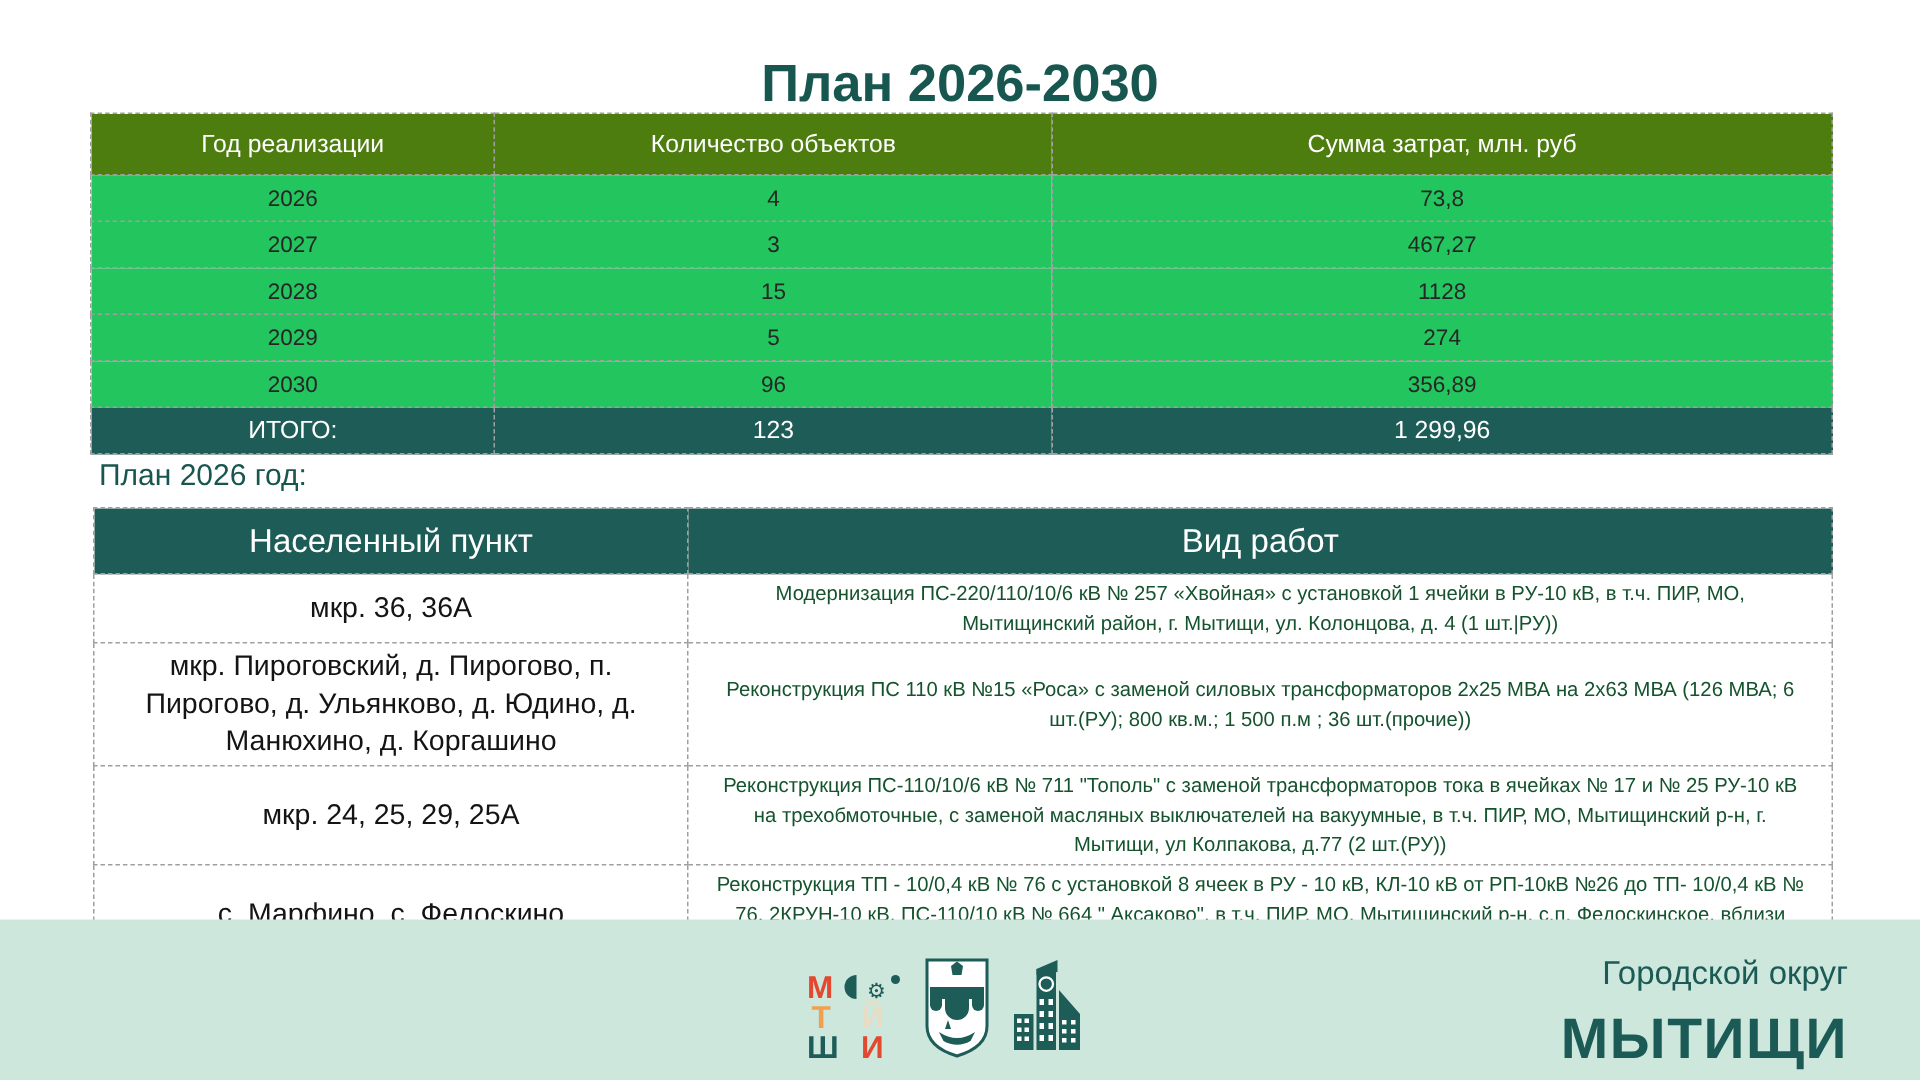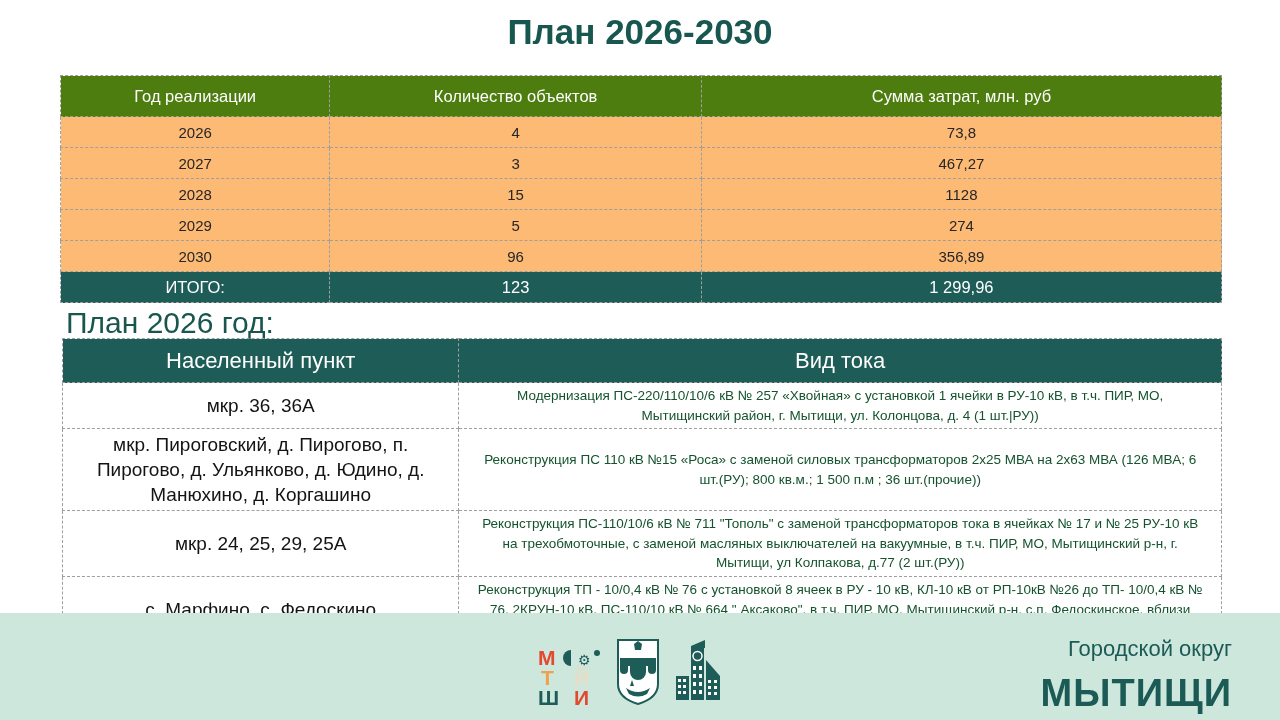--- a/index.html
+++ b/index.html
@@ -5,41 +5,41 @@
   html,body{margin:0;padding:0;}
   body{
     width:1280px;height:720px;position:relative;overflow:hidden;
     background:#ffffff;
     font-family:"Liberation Sans", sans-serif;
     -webkit-font-smoothing:antialiased;
   }
   .slide{position:absolute;inset:0;}
 
   .title{
-    position:absolute;top:12px;left:0;width:100%;margin:0;
+    position:absolute;top:36px;left:0;width:100%;margin:0;
     text-align:center;font-size:35px;font-weight:700;color:#17574f;
   }
 
   
   .plan-table{
     position:absolute;left:60px;top:75px;width:1162px;
     border-collapse:collapse;table-layout:fixed;
   }
   .plan-table th,.plan-table td{
     border:1px dashed #9f9f9f;text-align:center;vertical-align:middle;padding:0 4px;
   }
   .plan-table thead th{
     background:#4d7c0f;color:#ffffff;font-weight:400;font-size:16.5px;height:40px;
   }
-  .plan-table tbody td{height:30px;font-size:15px;color:#262626;background:#fdba74;}
+  .plan-table tbody td{height:30px;font-size:15px;color:#262626;background:#22c55e;}
   .plan-table tfoot td{background:#1d5c57;color:#ffffff;font-size:16.5px;height:30px;}
 
   .subtitle{
     position:absolute;left:66px;top:306px;margin:0;
-    font-size:30px;font-weight:400;color:#19564f;
+    font-size:20px;font-weight:400;color:#19564f;
   }
 
   
   .works-table{
     position:absolute;left:62px;top:338px;width:1160px;
     border-collapse:collapse;table-layout:fixed;
   }
   .works-table th{
     background:#1d5c57;color:#ffffff;font-size:22px;font-weight:400;height:41px;
     border:1px dashed #9f9f9f;
@@ -126,21 +126,21 @@
   <h2 class="subtitle">План 2026 год:</h2>
 
   <table class="works-table">
     <colgroup>
         <col style="width:34.2%">
         <col style="width:65.8%">
       </colgroup>
     <thead>
       <tr>
         <th>Населенный пункт</th>
-        <th>Вид тока</th>
+        <th>Вид работ</th>
       </tr>
     </thead>
     <tbody id="works-body">
         <tr>
           <td class="loc">мкр. 36, 36А</td>
           <td class="work">Модернизация ПС-220/110/10/6 кВ № 257 «Хвойная» с установкой 1 ячейки в РУ-10 кВ, в т.ч. ПИР, МО, Мытищинский район, г. Мытищи, ул. Колонцова, д. 4 (1 шт.|РУ))</td>
         </tr>
         <tr>
           <td class="loc">мкр. Пироговский, д. Пирогово, п. Пирогово, д. Ульянково, д. Юдино, д. Манюхино, д. Коргашино</td>
           <td class="work">Реконструкция ПС 110 кВ №15 «Роса» с заменой силовых трансформаторов 2х25 МВА на 2х63 МВА (126 МВА; 6 шт.(РУ); 800 кв.м.; 1 500 п.м ; 36 шт.(прочие))</td>

